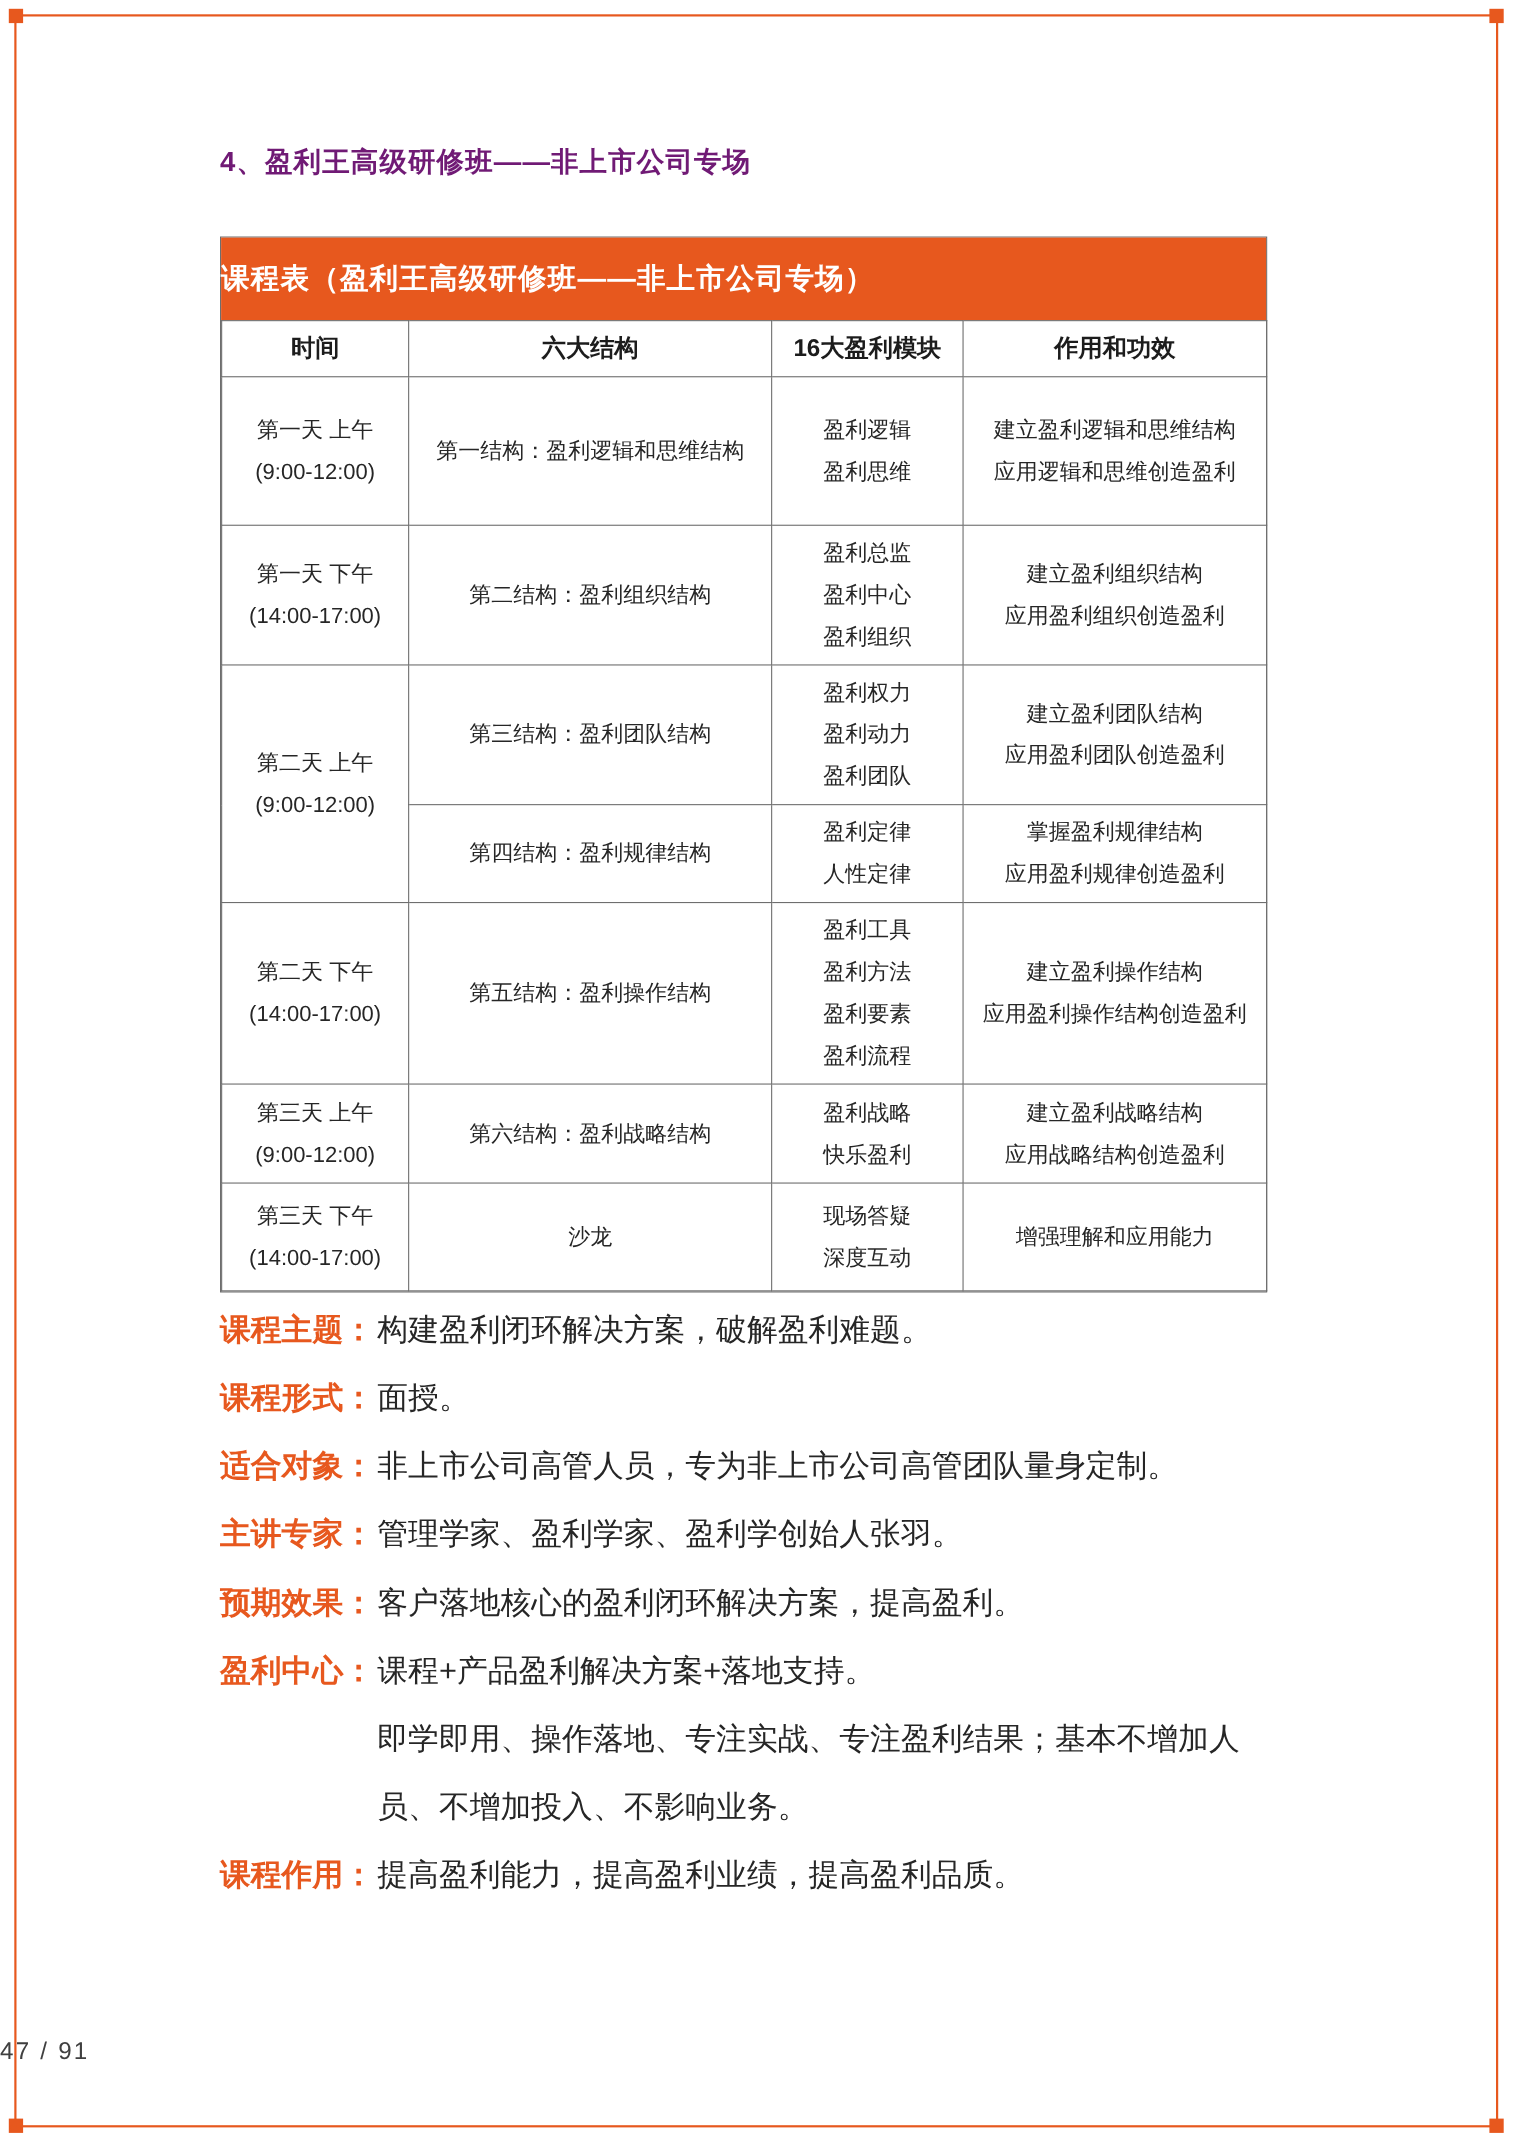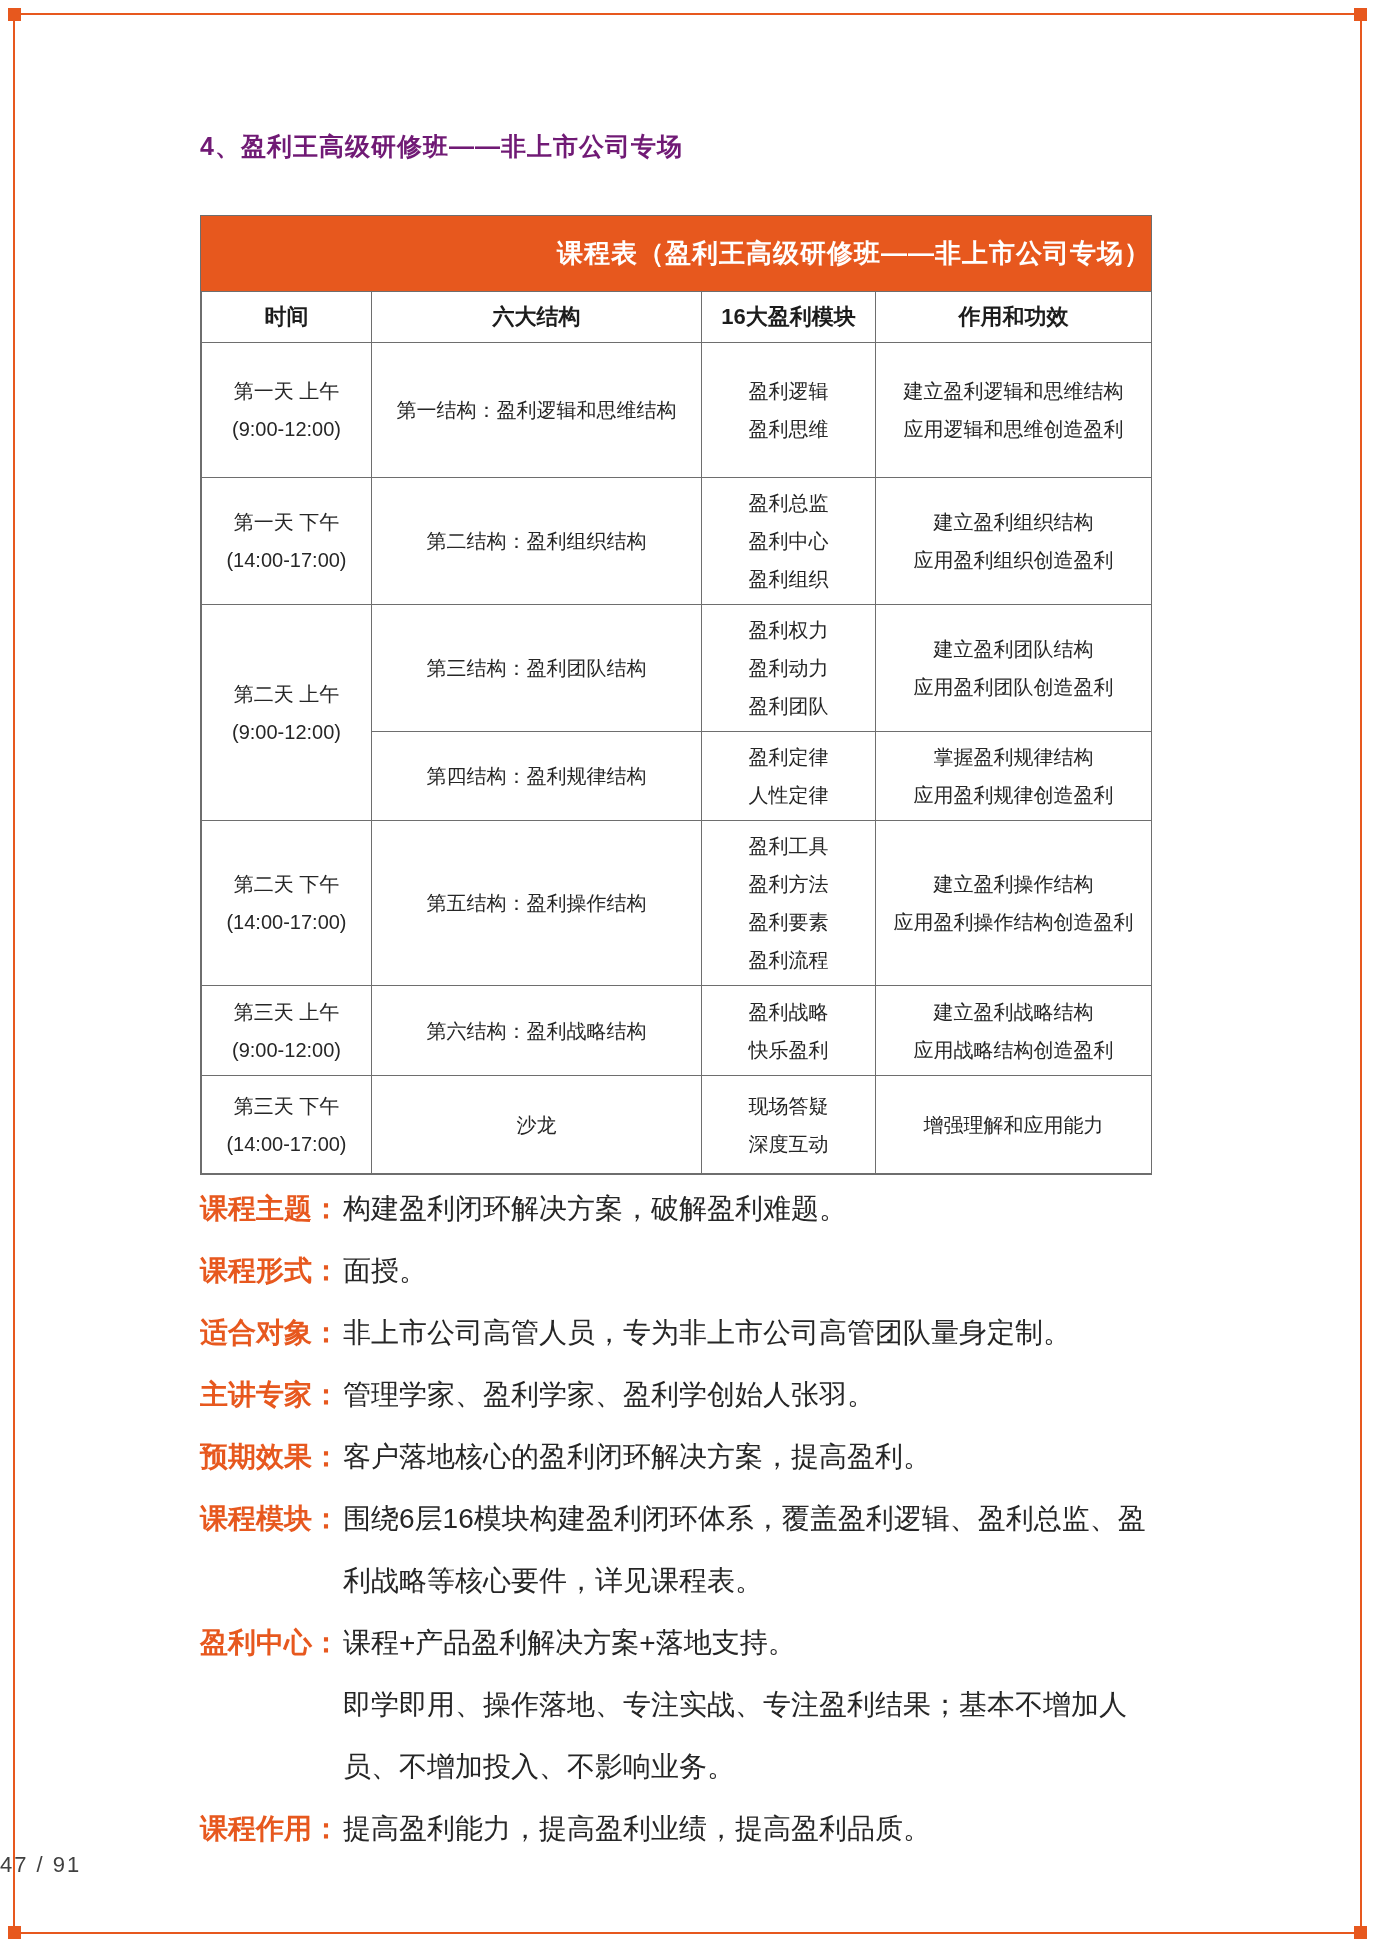--- a/index.html
+++ b/index.html
@@ -21,21 +21,21 @@
   .heading{
     position:absolute; left:200px; top:130px;
     font-size:25px; font-weight:bold; letter-spacing:1px; color:#701a75;
   }
 
   .table-wrap{
     position:absolute; left:200px; top:215px; width:950px;
     border:1px solid var(--border);
   }
   .table-title{
-    background:var(--accent); color:#fff; text-align:right;
+    background:var(--accent); color:#fff; text-align:left;
     font-size:26px; font-weight:bold; height:75px; line-height:75px; letter-spacing:1px;
   }
   table.course{ width:100%; border-collapse:collapse; table-layout:fixed; }
   table.course th, table.course td{
     border:1px solid var(--border); vertical-align:middle; overflow:hidden;
   }
   table.course th{ height:48px; font-size:22px; font-weight:bold; text-align:center; color:#1c1c1c;margin-left:14px; }
   table.course td{
     font-size:20px; text-align:center; color:var(--text);
     white-space:pre-line; line-height:1.9; padding:6px 4px;
@@ -183,26 +183,20 @@
           <div>管理学家、盈利学家、盈利学创始人张羽。</div>
         </div>
       </div>
       <div class="detail-item">
         <div class="detail-label">预期效果：</div>
         <div class="detail-content">
           <div>客户落地核心的盈利闭环解决方案，提高盈利。</div>
         </div>
       </div>
       <div class="detail-item">
-        <div class="detail-label">课程模块：</div>
-        <div class="detail-content">
-          <div>围绕6层16模块构建盈利闭环体系，覆盖盈利逻辑、盈利总监、盈利战略等核心要件，详见课程表。</div>
-        </div>
-      </div>
-      <div class="detail-item">
         <div class="detail-label">盈利中心：</div>
         <div class="detail-content">
           <div>课程+产品盈利解决方案+落地支持。</div>
           <div>即学即用、操作落地、专注实战、专注盈利结果；基本不增加人员、不增加投入、不影响业务。</div>
         </div>
       </div>
       <div class="detail-item">
         <div class="detail-label">课程作用：</div>
         <div class="detail-content">
           <div>提高盈利能力，提高盈利业绩，提高盈利品质。</div>

